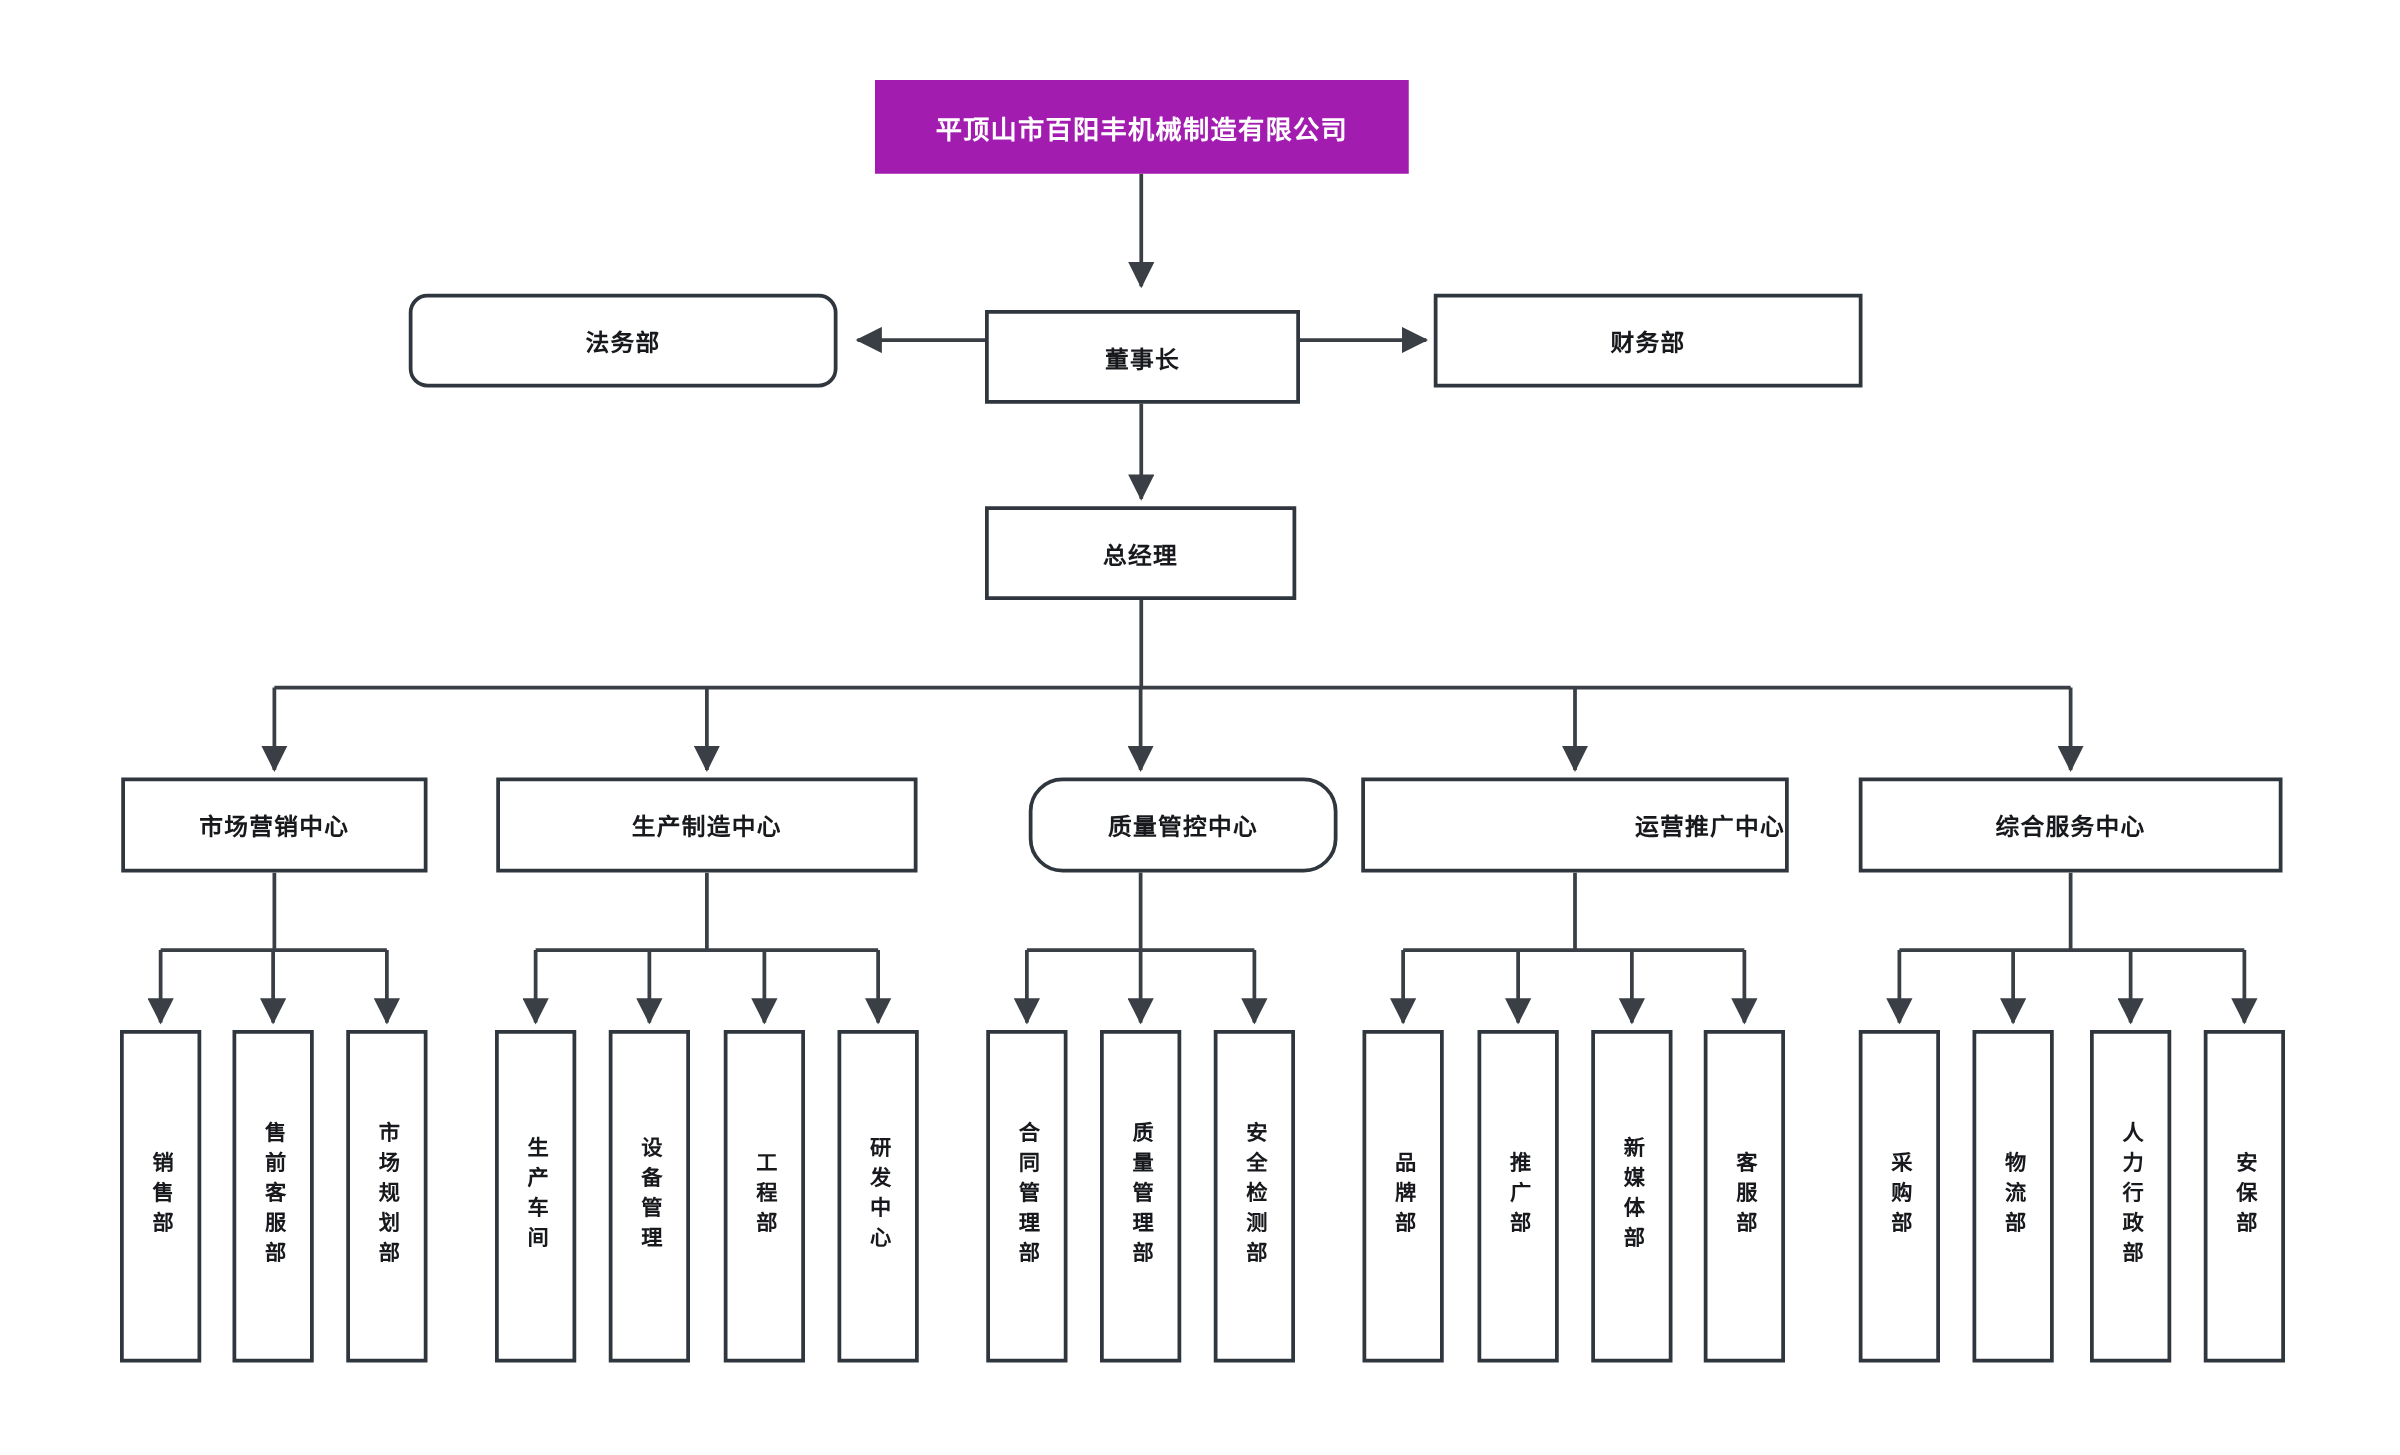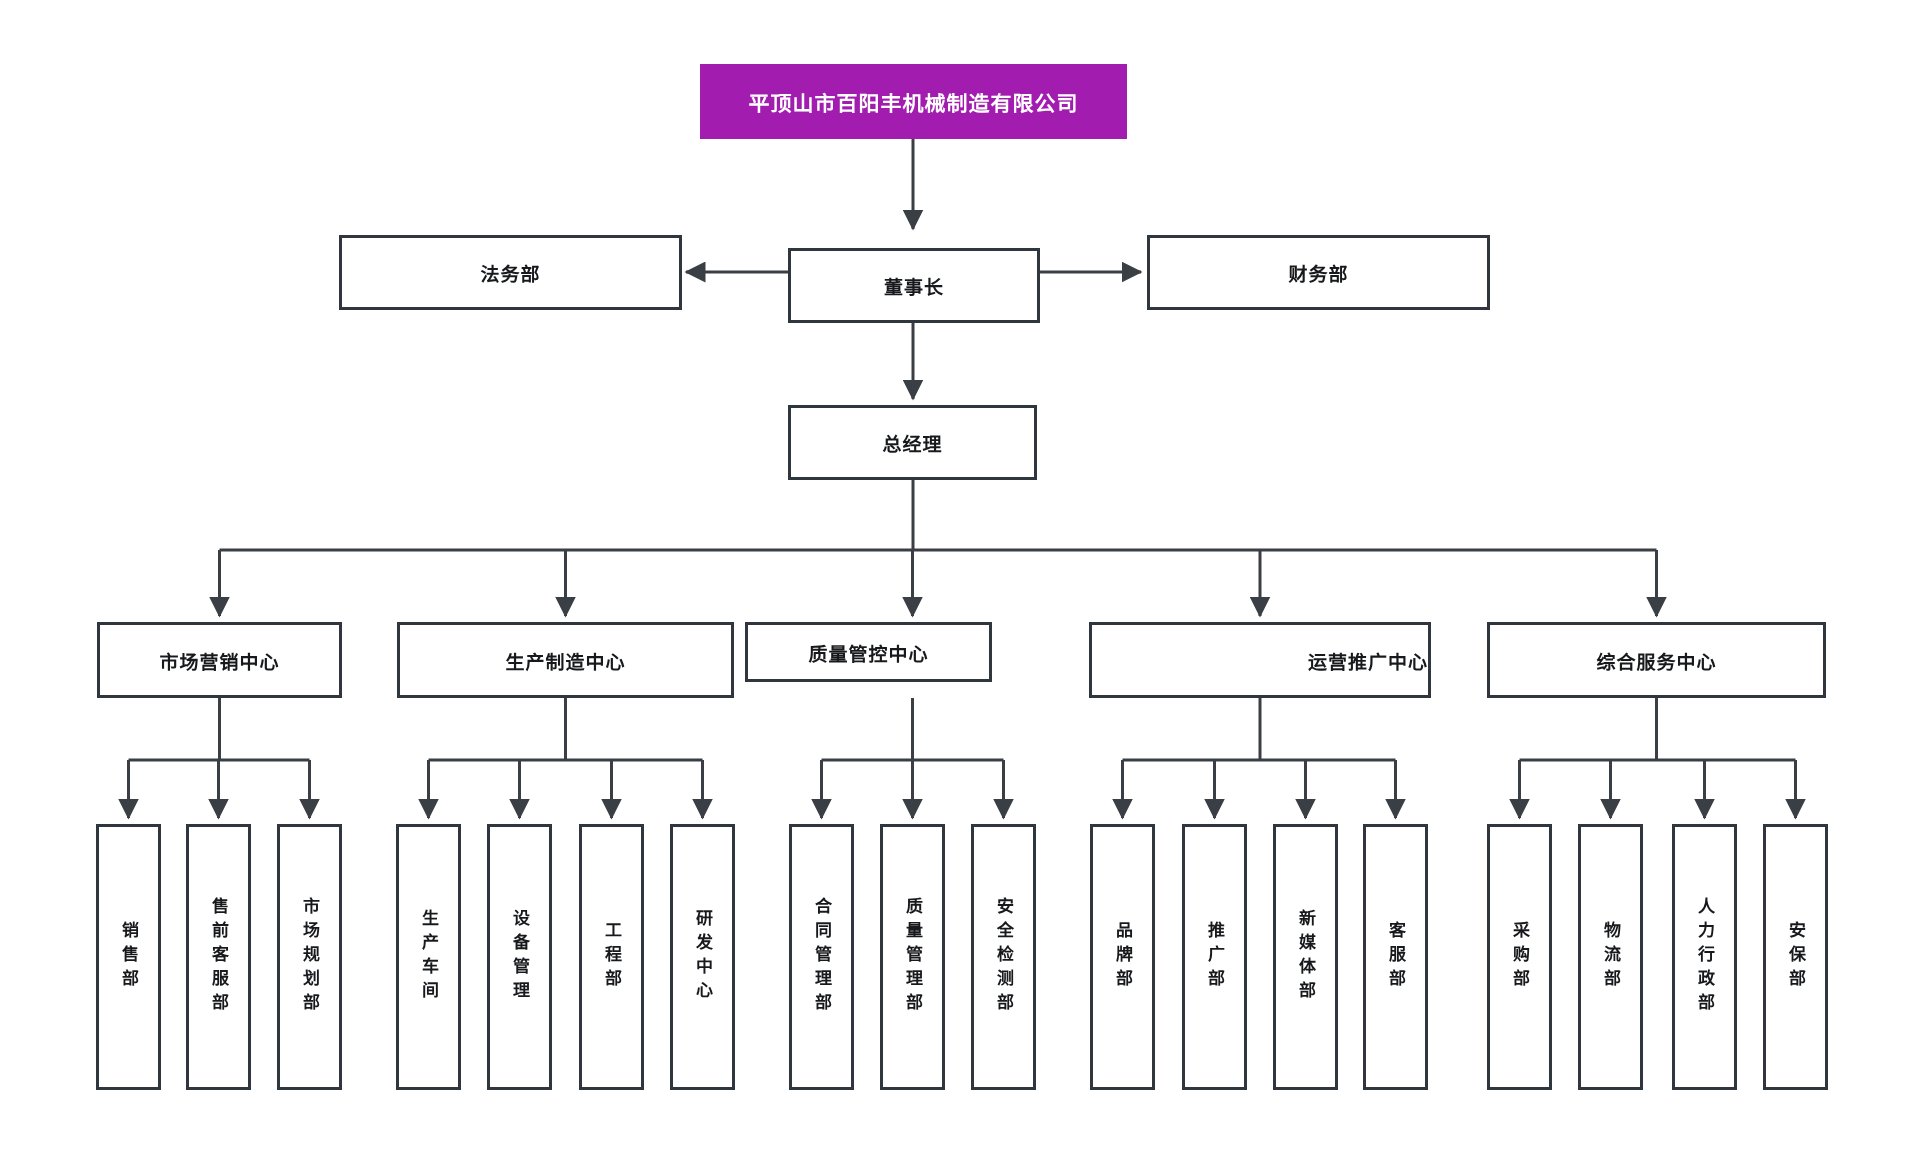--- a/index.html
+++ b/index.html
@@ -83,41 +83,41 @@
       <path d="M1610.5,760 L1610.5,818" marker-end="url(#ah)"></path>
       <path d="M1704.5,760 L1704.5,818" marker-end="url(#ah)"></path>
       <path d="M1795.5,760 L1795.5,818" marker-end="url(#ah)"></path>
     </g>
   </svg>
 
   <div class="node root" style="left:700px;top:64px;width:427px;height:75px;">
     <span>平顶山市百阳丰机械制造有限公司</span>
   </div>
 
-  <div class="node wide" style="left:339px;top:235px;width:343px;height:75px;">
+  <div class="node wide" style="left:327px;top:235px;width:343px;height:75px;border-radius:15px;">
     <span>法务部</span>
   </div>
   <div class="node wide" style="left:788px;top:248px;width:252px;height:75px;">
     <span>董事长</span>
   </div>
   <div class="node wide" style="left:1147px;top:235px;width:343px;height:75px;">
     <span>财务部</span>
   </div>
 
   <div class="node wide" style="left:788px;top:405px;width:249px;height:75px;">
     <span>总经理</span>
   </div>
 
   <div class="node wide" style="left:97px;top:622px;width:245px;height:76px;">
     <span>市场营销中心</span>
   </div>
   <div class="node wide" style="left:397px;top:622px;width:337px;height:76px;">
     <span>生产制造中心</span>
   </div>
-  <div class="node wide" style="left:745px;top:622px;width:247px;height:60px;">
+  <div class="node wide" style="left:823px;top:622px;width:247px;height:76px;border-radius:27px;">
     <span>质量管控中心</span>
   </div>
   <div class="node wide" style="left:1089px;top:622px;width:342px;height:76px;justify-content:flex-end;">
     <span>运营推广中心</span>
   </div>
   <div class="node wide" style="left:1487px;top:622px;width:339px;height:76px;">
     <span>综合服务中心</span>
   </div>
 
   <div class="node leaf" style="left:96px;top:824px;width:65px;height:266px;">

